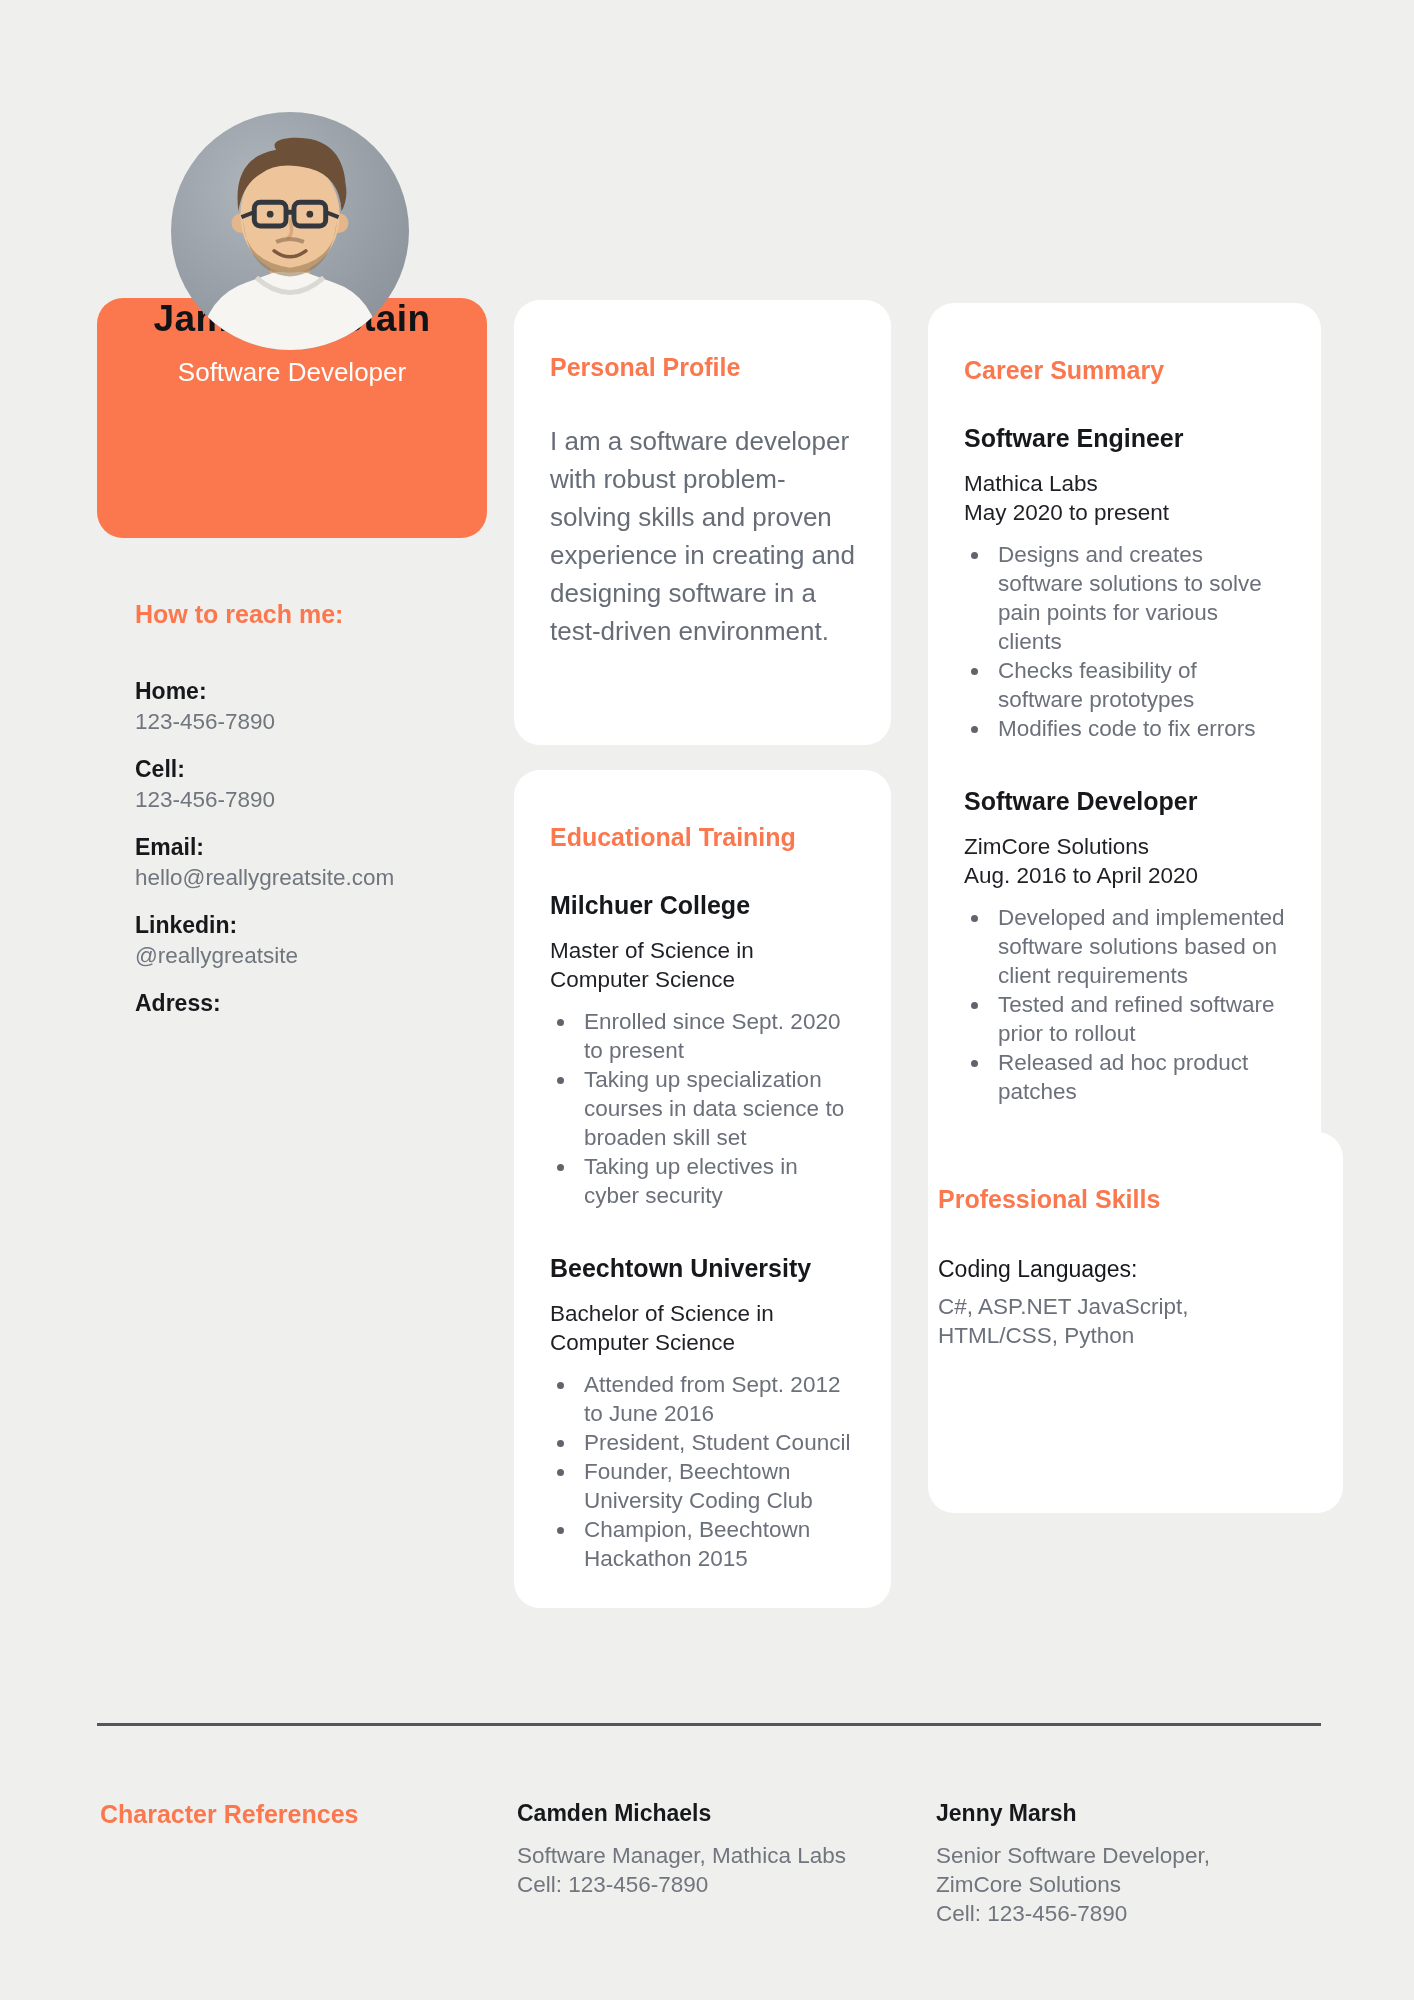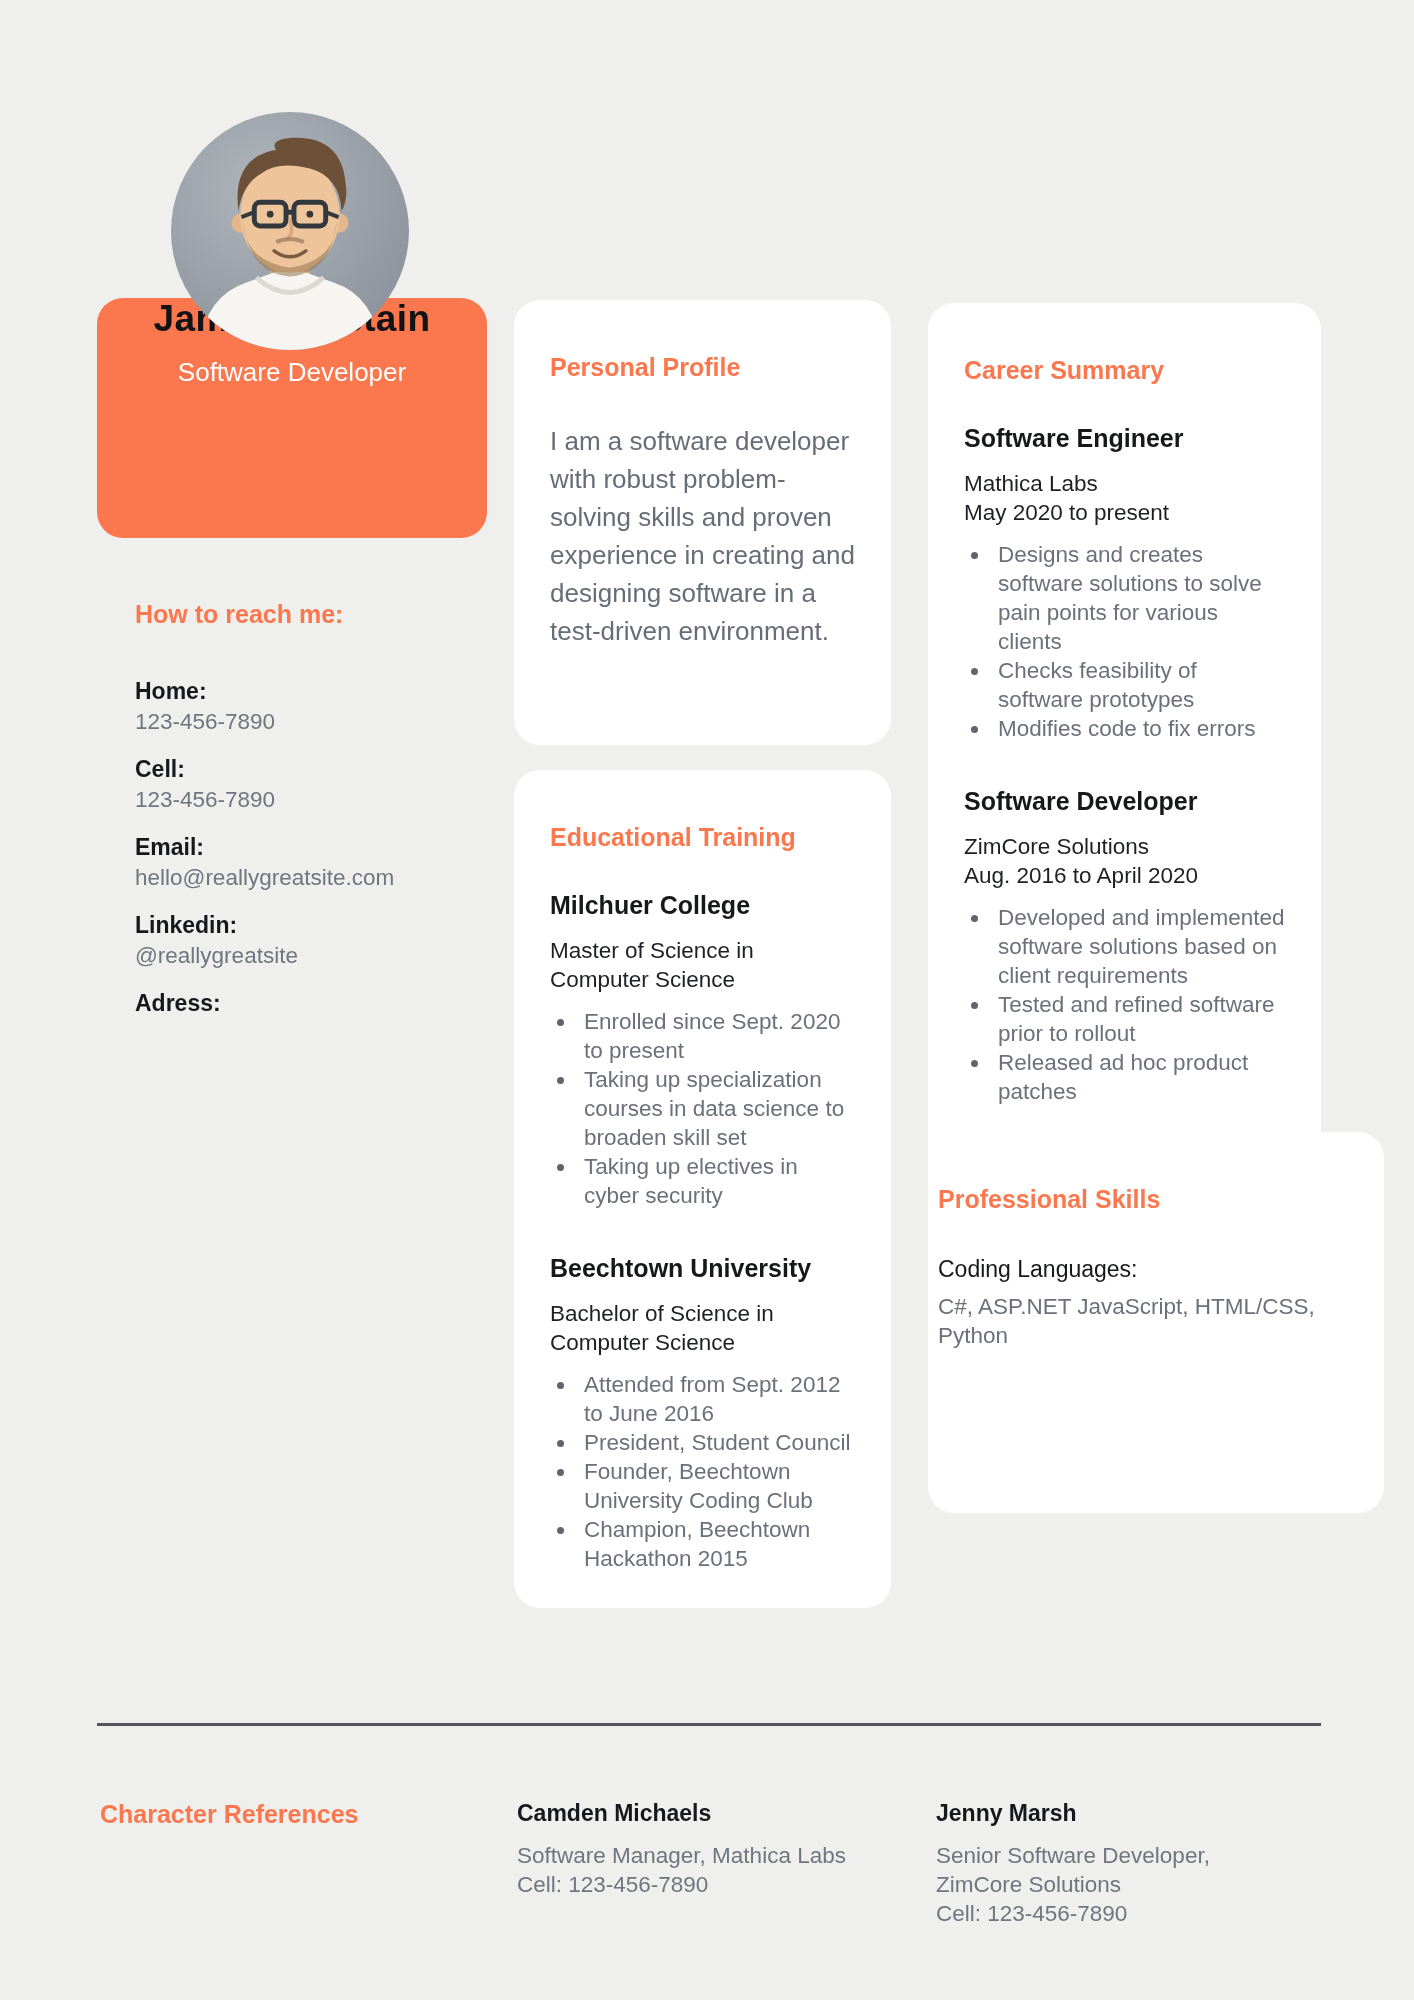--- a/index.html
+++ b/index.html
@@ -41,21 +41,21 @@
   }
   .card-heading{ color:var(--accent,#FB774D); font-size:25px; font-weight:bold; line-height:30px; }
 
   .card-personal{ left:514px; top:300px; width:377px; height:445px; }
   .profile-body{
     margin-top:40px; font-size:26px; line-height:38px; color:#676D77;
   }
 
   .card-education{ left:514px; top:770px; width:377px; height:838px; }
   .card-career{ left:928px; top:303px; width:393px; height:1018px; }
-  .card-skills{ left:928px; top:1132px; width:456px; height:381px;padding-left:10px; }
+  .card-skills{ left:928px; top:1132px; width:415px; height:381px;padding-left:10px; }
 
   .subsection{ margin-top:38px; }
   .subsection + .subsection{ margin-top:43px; }
   .sub-title{ font-size:25px; font-weight:bold; color:var(--heading-text,#17181C); line-height:30px; }
   .sub-meta{ margin-top:16px; font-size:22.5px; line-height:29px; color:#1E2025; }
   .bullets{
     margin-top:13px; padding-left:27px; list-style:disc outside;
     font-size:22.5px; line-height:29px; color:var(--body-text,#6B707A);
   }
   .bullets li{ padding-left:7px; }

